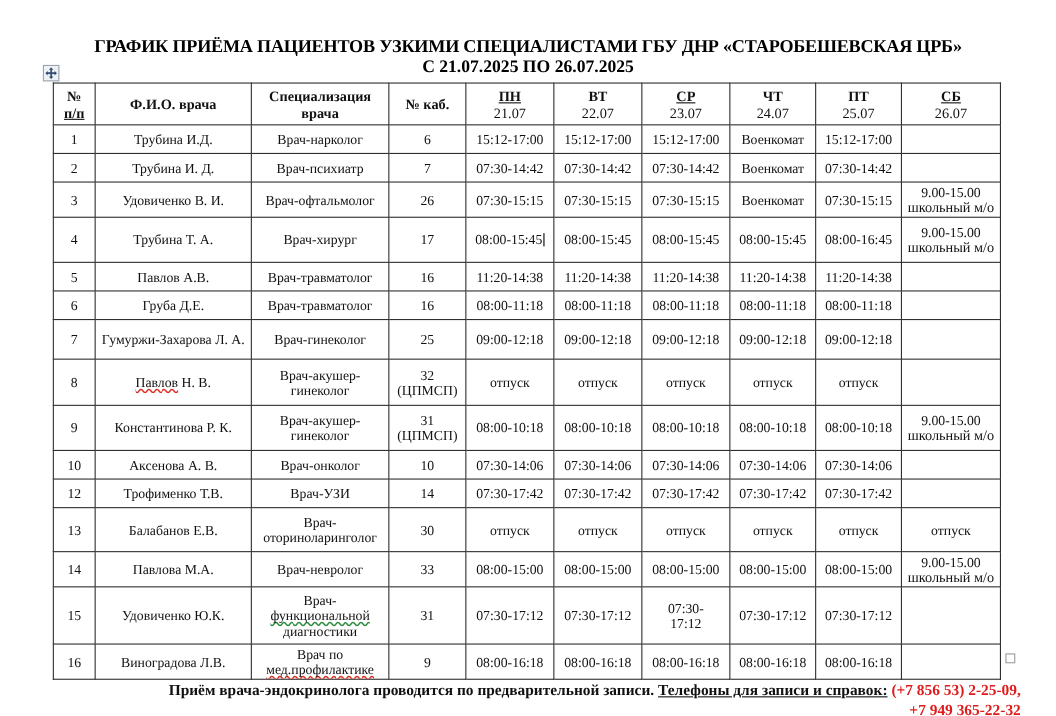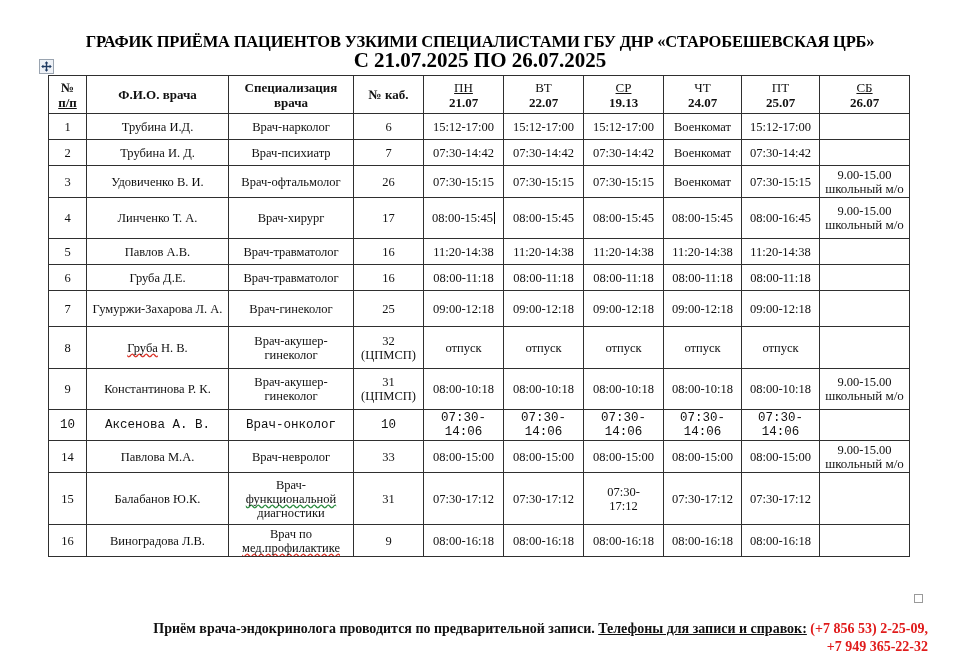--- a/index.html
+++ b/index.html
@@ -26,21 +26,21 @@
     text-align: center;
   }
   .title-line1 {
     font-size: 16.5px;
     font-weight: bold;
     letter-spacing: -0.2px;
     line-height: 19px;
     white-space: nowrap;
   }
   .title-line2 {
-    font-size: 21px;
+    font-size: 16px;
     font-weight: bold;
     line-height: 19px;
     white-space: nowrap;
   }
 
   
   .move-handle {
     position: absolute;
     left: 39px; top: 43px;
     width: 15px; height: 15px;
@@ -82,22 +82,22 @@
     overflow: hidden;
   }
   
   table.sched thead th {
     font-weight: bold;
     font-size: 13px;
     line-height: 15px;
     height: 38px;
     padding: 2px 1px;
   }
-  .hdr-day .d-name { display: block; font-weight: normal; }
-  .hdr-day .d-date { display: block; font-weight: bold; }
+  .hdr-day .d-name { display: block; font-weight: bold; }
+  .hdr-day .d-date { display: block; font-weight: normal; }
   .u-line { text-decoration: underline; }
 
   
   col.c-num   { width: 38px; }
   col.c-name  { width: 142px; }
   col.c-spec  { width: 125px; }
   col.c-cab   { width: 70px; }
   col.c-day   { width: 80px; }
   col.c-day5  { width: 78px; }
   col.c-sat   { width: 90px; }
@@ -192,21 +192,21 @@
           <th class="hdr-day">
             <span class="d-name u-line">ПН</span>
             <span class="d-date">21.07</span>
           </th>
           <th class="hdr-day">
             <span class="d-name">ВТ</span>
             <span class="d-date">22.07</span>
           </th>
           <th class="hdr-day">
             <span class="d-name u-line">СР</span>
-            <span class="d-date">19.13</span>
+            <span class="d-date">23.07</span>
           </th>
           <th class="hdr-day">
             <span class="d-name">ЧТ</span>
             <span class="d-date">24.07</span>
           </th>
           <th class="hdr-day">
             <span class="d-name">ПТ</span>
             <span class="d-date">25.07</span>
           </th>
           <th class="hdr-day">
@@ -250,21 +250,21 @@
             <td class="day">07:30-15:15</td>
             <td class="day">Военкомат</td>
             <td class="day">07:30-15:15</td>
             <td class="sat">
               <span class="sat-l1">9.00-15.00</span>
               <span class="sat-l2">школьный м/о</span>
             </td>
           </tr>
           <tr style="height: 41px;">
             <td class="num">4</td>
-            <td class="name">Линченко Т. А.</td>
+            <td class="name">Трубина Т. А.</td>
             <td class="spec">Врач-хирург</td>
             <td class="cab">17</td>
             <td class="day">08:00-15:45<span class="caret"></span></td>
             <td class="day">08:00-15:45</td>
             <td class="day">08:00-15:45</td>
             <td class="day">08:00-15:45</td>
             <td class="day">08:00-16:45</td>
             <td class="sat">
               <span class="sat-l1">9.00-15.00</span>
               <span class="sat-l2">школьный м/о</span>
@@ -301,21 +301,21 @@
             <td class="cab">25</td>
             <td class="day">09:00-12:18</td>
             <td class="day">09:00-12:18</td>
             <td class="day">09:00-12:18</td>
             <td class="day">09:00-12:18</td>
             <td class="day">09:00-12:18</td>
             <td class="sat"></td>
           </tr>
           <tr style="height: 42px;">
             <td class="num">8</td>
-            <td class="name"><span class="spell-red">Груба</span> Н. В.</td>
+            <td class="name"><span class="spell-red">Павлов</span> Н. В.</td>
             <td class="spec">Врач-акушер-гинеколог</td>
             <td class="cab">32<br>(ЦПМСП)</td>
             <td class="day">отпуск</td>
             <td class="day">отпуск</td>
             <td class="day">отпуск</td>
             <td class="day">отпуск</td>
             <td class="day">отпуск</td>
             <td class="sat"></td>
           </tr>
           <tr style="height: 41px;">
@@ -326,50 +326,76 @@
             <td class="day">08:00-10:18</td>
             <td class="day">08:00-10:18</td>
             <td class="day">08:00-10:18</td>
             <td class="day">08:00-10:18</td>
             <td class="day">08:00-10:18</td>
             <td class="sat">
               <span class="sat-l1">9.00-15.00</span>
               <span class="sat-l2">школьный м/о</span>
             </td>
           </tr>
-          <tr style="height: 26px; font-family: Liberation Mono, monospace;">
+          <tr style="height: 26px;">
             <td class="num">10</td>
             <td class="name">Аксенова А. В.</td>
             <td class="spec">Врач-онколог</td>
             <td class="cab">10</td>
             <td class="day">07:30-14:06</td>
             <td class="day">07:30-14:06</td>
             <td class="day">07:30-14:06</td>
             <td class="day">07:30-14:06</td>
             <td class="day">07:30-14:06</td>
             <td class="sat"></td>
+          </tr>
+          <tr style="height: 26px;">
+            <td class="num">12</td>
+            <td class="name">Трофименко Т.В.</td>
+            <td class="spec">Врач-УЗИ</td>
+            <td class="cab">14</td>
+            <td class="day">07:30-17:42</td>
+            <td class="day">07:30-17:42</td>
+            <td class="day">07:30-17:42</td>
+            <td class="day">07:30-17:42</td>
+            <td class="day">07:30-17:42</td>
+            <td class="sat"></td>
+          </tr>
+          <tr style="height: 40px;">
+            <td class="num">13</td>
+            <td class="name">Балабанов Е.В.</td>
+            <td class="spec">Врач-оториноларинголог</td>
+            <td class="cab">30</td>
+            <td class="day">отпуск</td>
+            <td class="day">отпуск</td>
+            <td class="day">отпуск</td>
+            <td class="day">отпуск</td>
+            <td class="day">отпуск</td>
+            <td class="sat">
+              <span class="sat-l1">отпуск</span>
+            </td>
           </tr>
           <tr style="height: 32px;">
             <td class="num">14</td>
             <td class="name">Павлова М.А.</td>
             <td class="spec">Врач-невролог</td>
             <td class="cab">33</td>
             <td class="day">08:00-15:00</td>
             <td class="day">08:00-15:00</td>
             <td class="day">08:00-15:00</td>
             <td class="day">08:00-15:00</td>
             <td class="day">08:00-15:00</td>
             <td class="sat">
               <span class="sat-l1">9.00-15.00</span>
               <span class="sat-l2">школьный м/о</span>
             </td>
           </tr>
           <tr style="height: 52px;">
             <td class="num">15</td>
-            <td class="name">Балабанов Ю.К.</td>
+            <td class="name">Удовиченко Ю.К.</td>
             <td class="spec">Врач-<br><span class="spell-green">функциональной</span><br>диагностики</td>
             <td class="cab">31</td>
             <td class="day">07:30-17:12</td>
             <td class="day">07:30-17:12</td>
             <td class="day">07:30-<br>17:12</td>
             <td class="day">07:30-17:12</td>
             <td class="day">07:30-17:12</td>
             <td class="sat"></td>
           </tr>
           <tr style="height: 32px;">

